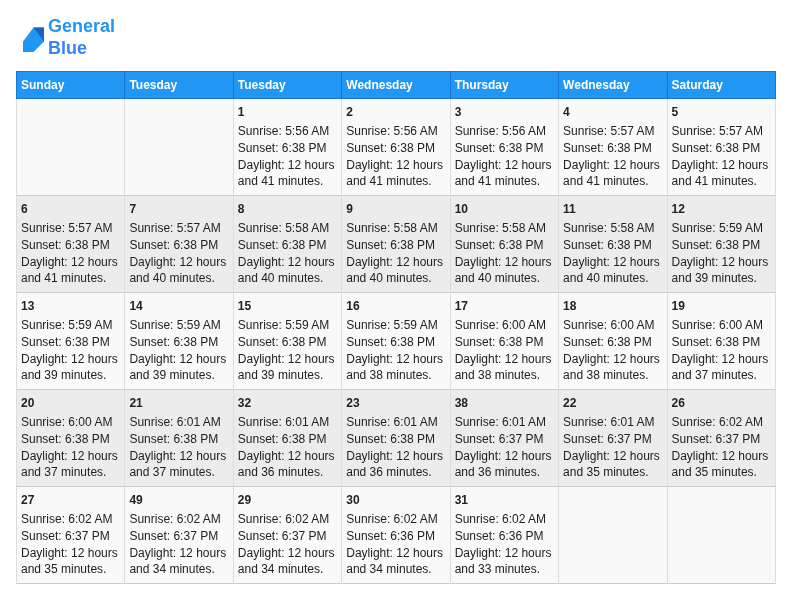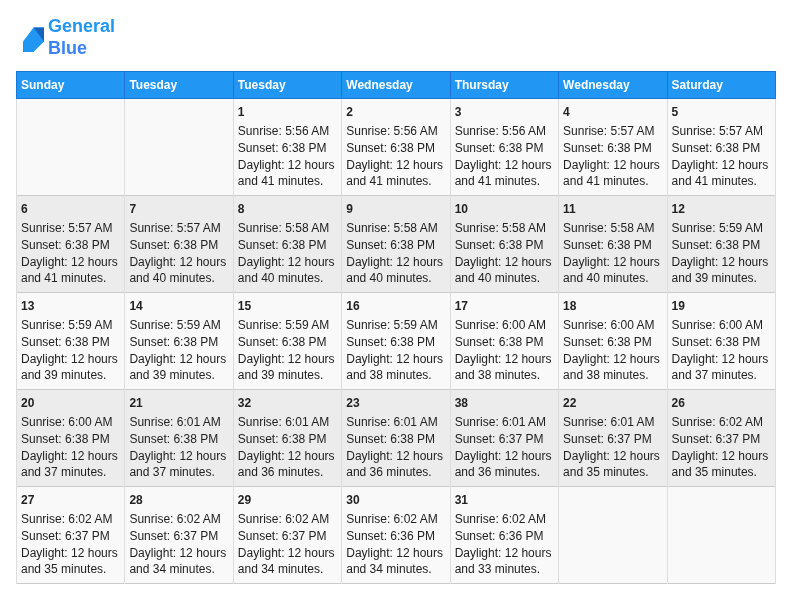--- a/index.html
+++ b/index.html
@@ -237,21 +237,21 @@
           <span class="day-number">26</span>
           <div class="day-info">Sunrise: 6:02 AM<br>Sunset: 6:37 PM<br>Daylight: 12 hours and 35 minutes.</div>
         </td>
       </tr>
       <tr>
         <td>
           <span class="day-number">27</span>
           <div class="day-info">Sunrise: 6:02 AM<br>Sunset: 6:37 PM<br>Daylight: 12 hours and 35 minutes.</div>
         </td>
         <td>
-          <span class="day-number">28</span>
+          <span class="day-number">49</span>
           <div class="day-info">Sunrise: 6:02 AM<br>Sunset: 6:37 PM<br>Daylight: 12 hours and 34 minutes.</div>
         </td>
         <td>
           <span class="day-number">29</span>
           <div class="day-info">Sunrise: 6:02 AM<br>Sunset: 6:37 PM<br>Daylight: 12 hours and 34 minutes.</div>
         </td>
         <td>
           <span class="day-number">30</span>
           <div class="day-info">Sunrise: 6:02 AM<br>Sunset: 6:36 PM<br>Daylight: 12 hours and 34 minutes.</div>
         </td>

